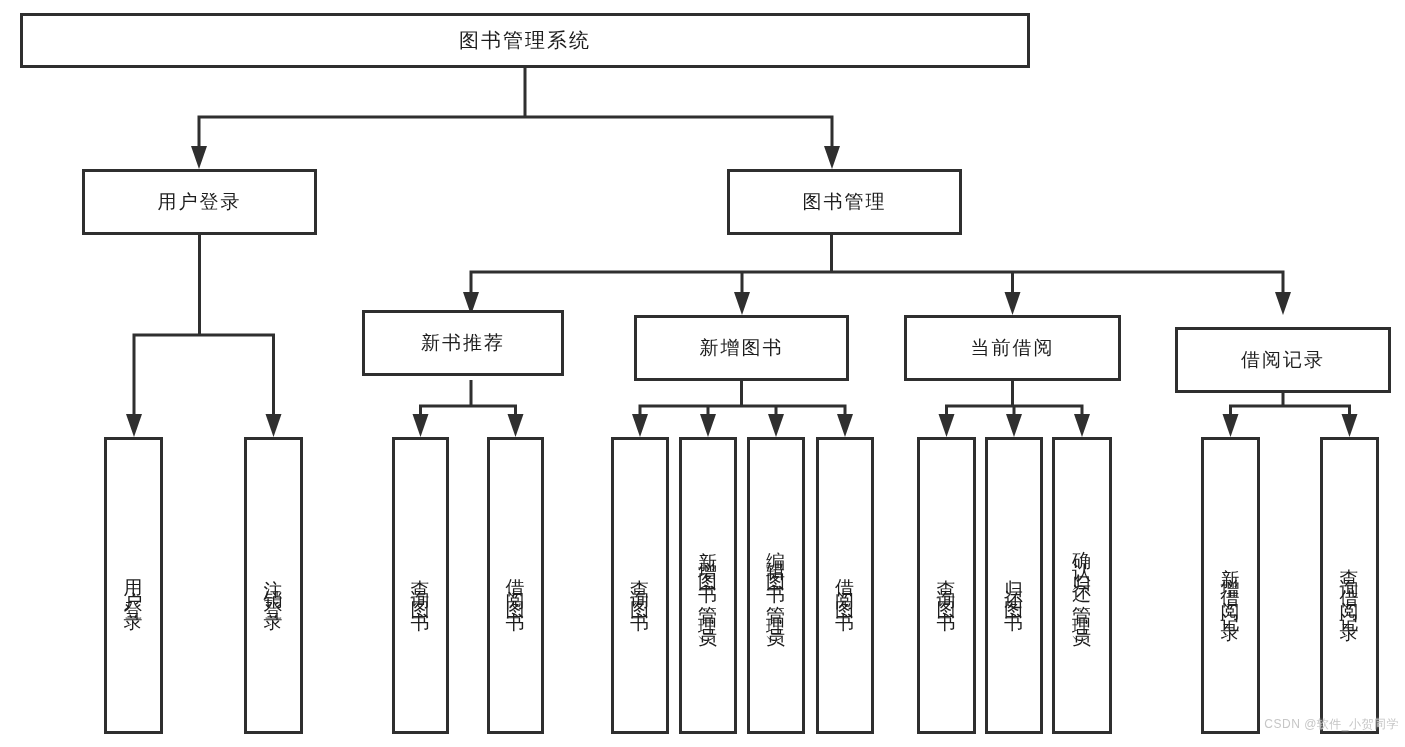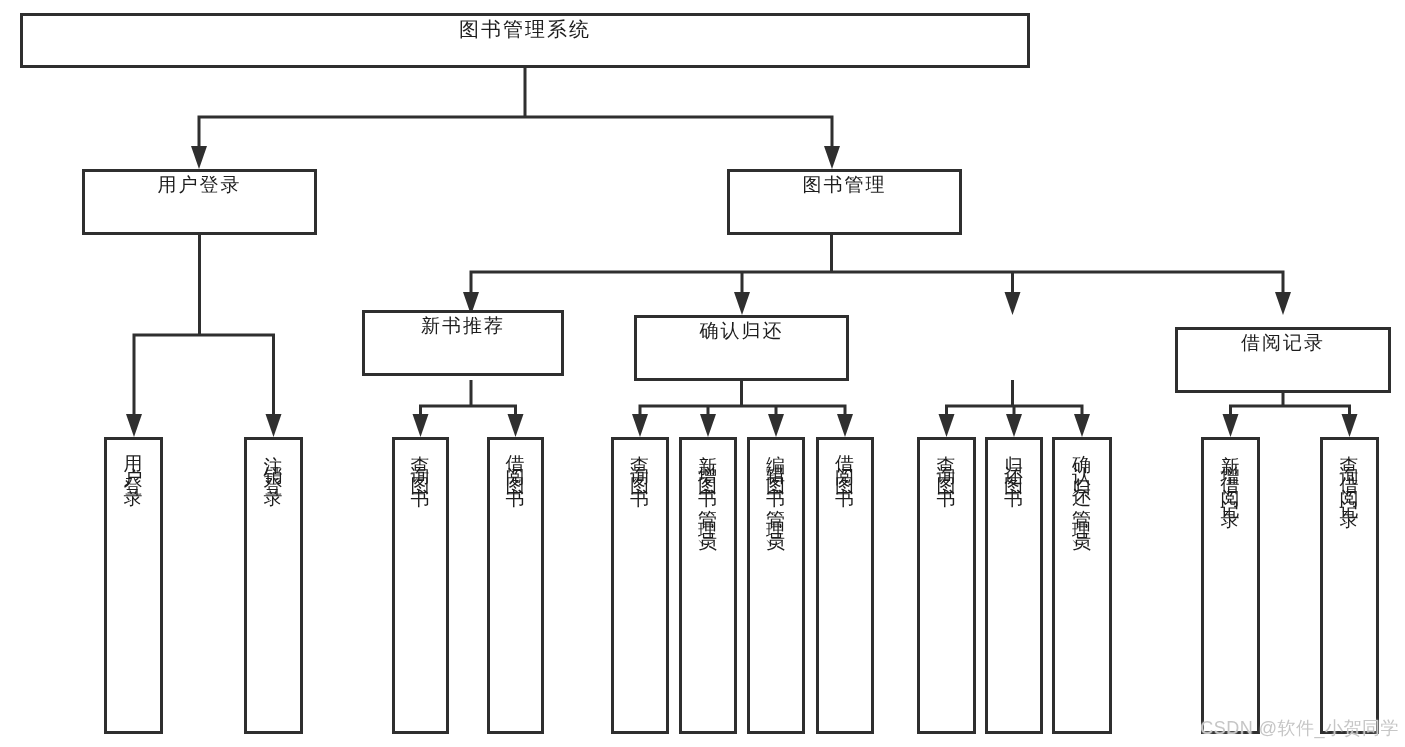--- a/index.html
+++ b/index.html
@@ -15,21 +15,21 @@
     position: absolute;
     left: 0; top: 0;
     width: 1405px; height: 747px;
   }
   .box {
     position: absolute;
     box-sizing: border-box;
     border: 3px solid #2f2f2f;
     background: #ffffff;
     display: flex;
-    align-items: flex-start;
+    align-items: center;
     justify-content: center;
     color: #1d1d1d;
   }
   .hlabel {
     font-size: 19px;
     letter-spacing: 2px;
     white-space: nowrap;
   }
   .root-label { font-size: 20px; }
   .vlabel {
@@ -37,21 +37,21 @@
     text-orientation: mixed;
     font-size: 19px;
     line-height: 1;
     letter-spacing: 11px;
     white-space: nowrap;
   }
   .watermark {
     position: absolute;
     top: 716px;
     right: 6px;
-    font-size: 18px;
+    font-size: 12px;
     color: #c6c6c6;
     letter-spacing: 0.5px;
     z-index: 10;
     text-shadow: 0 0 2px #ffffff;
     white-space: nowrap;
   }
 </style>
 </head>
 <body>
 
@@ -108,21 +108,24 @@
     <span class="hlabel">用户登录</span>
   </div>
   <div class="box" style="left:714px; top:169px; width:235px; height:66px;margin-left:13px;">
     <span class="hlabel">图书管理</span>
   </div>
 
   <div class="box" style="left:362px; top:310px; width:202px; height:66px;">
     <span class="hlabel">新书推荐</span>
   </div>
   <div class="box" style="left:634px; top:315px; width:215px; height:66px;">
-    <span class="hlabel">确认归还</span>
+    <span class="hlabel">新增图书</span>
+  </div>
+  <div class="box" style="left:904px; top:315px; width:217px; height:66px;">
+    <span class="hlabel">当前借阅</span>
   </div>
   <div class="box" style="left:1175px; top:327px; width:216px; height:66px;">
     <span class="hlabel">借阅记录</span>
   </div>
 
   <div class="box" style="left:104px; top:437px; width:59px; height:297px;">
     <span class="vlabel">用户登录</span>
   </div>
   <div class="box" style="left:244px; top:437px; width:59px; height:297px;">
     <span class="vlabel">注销登录</span>

